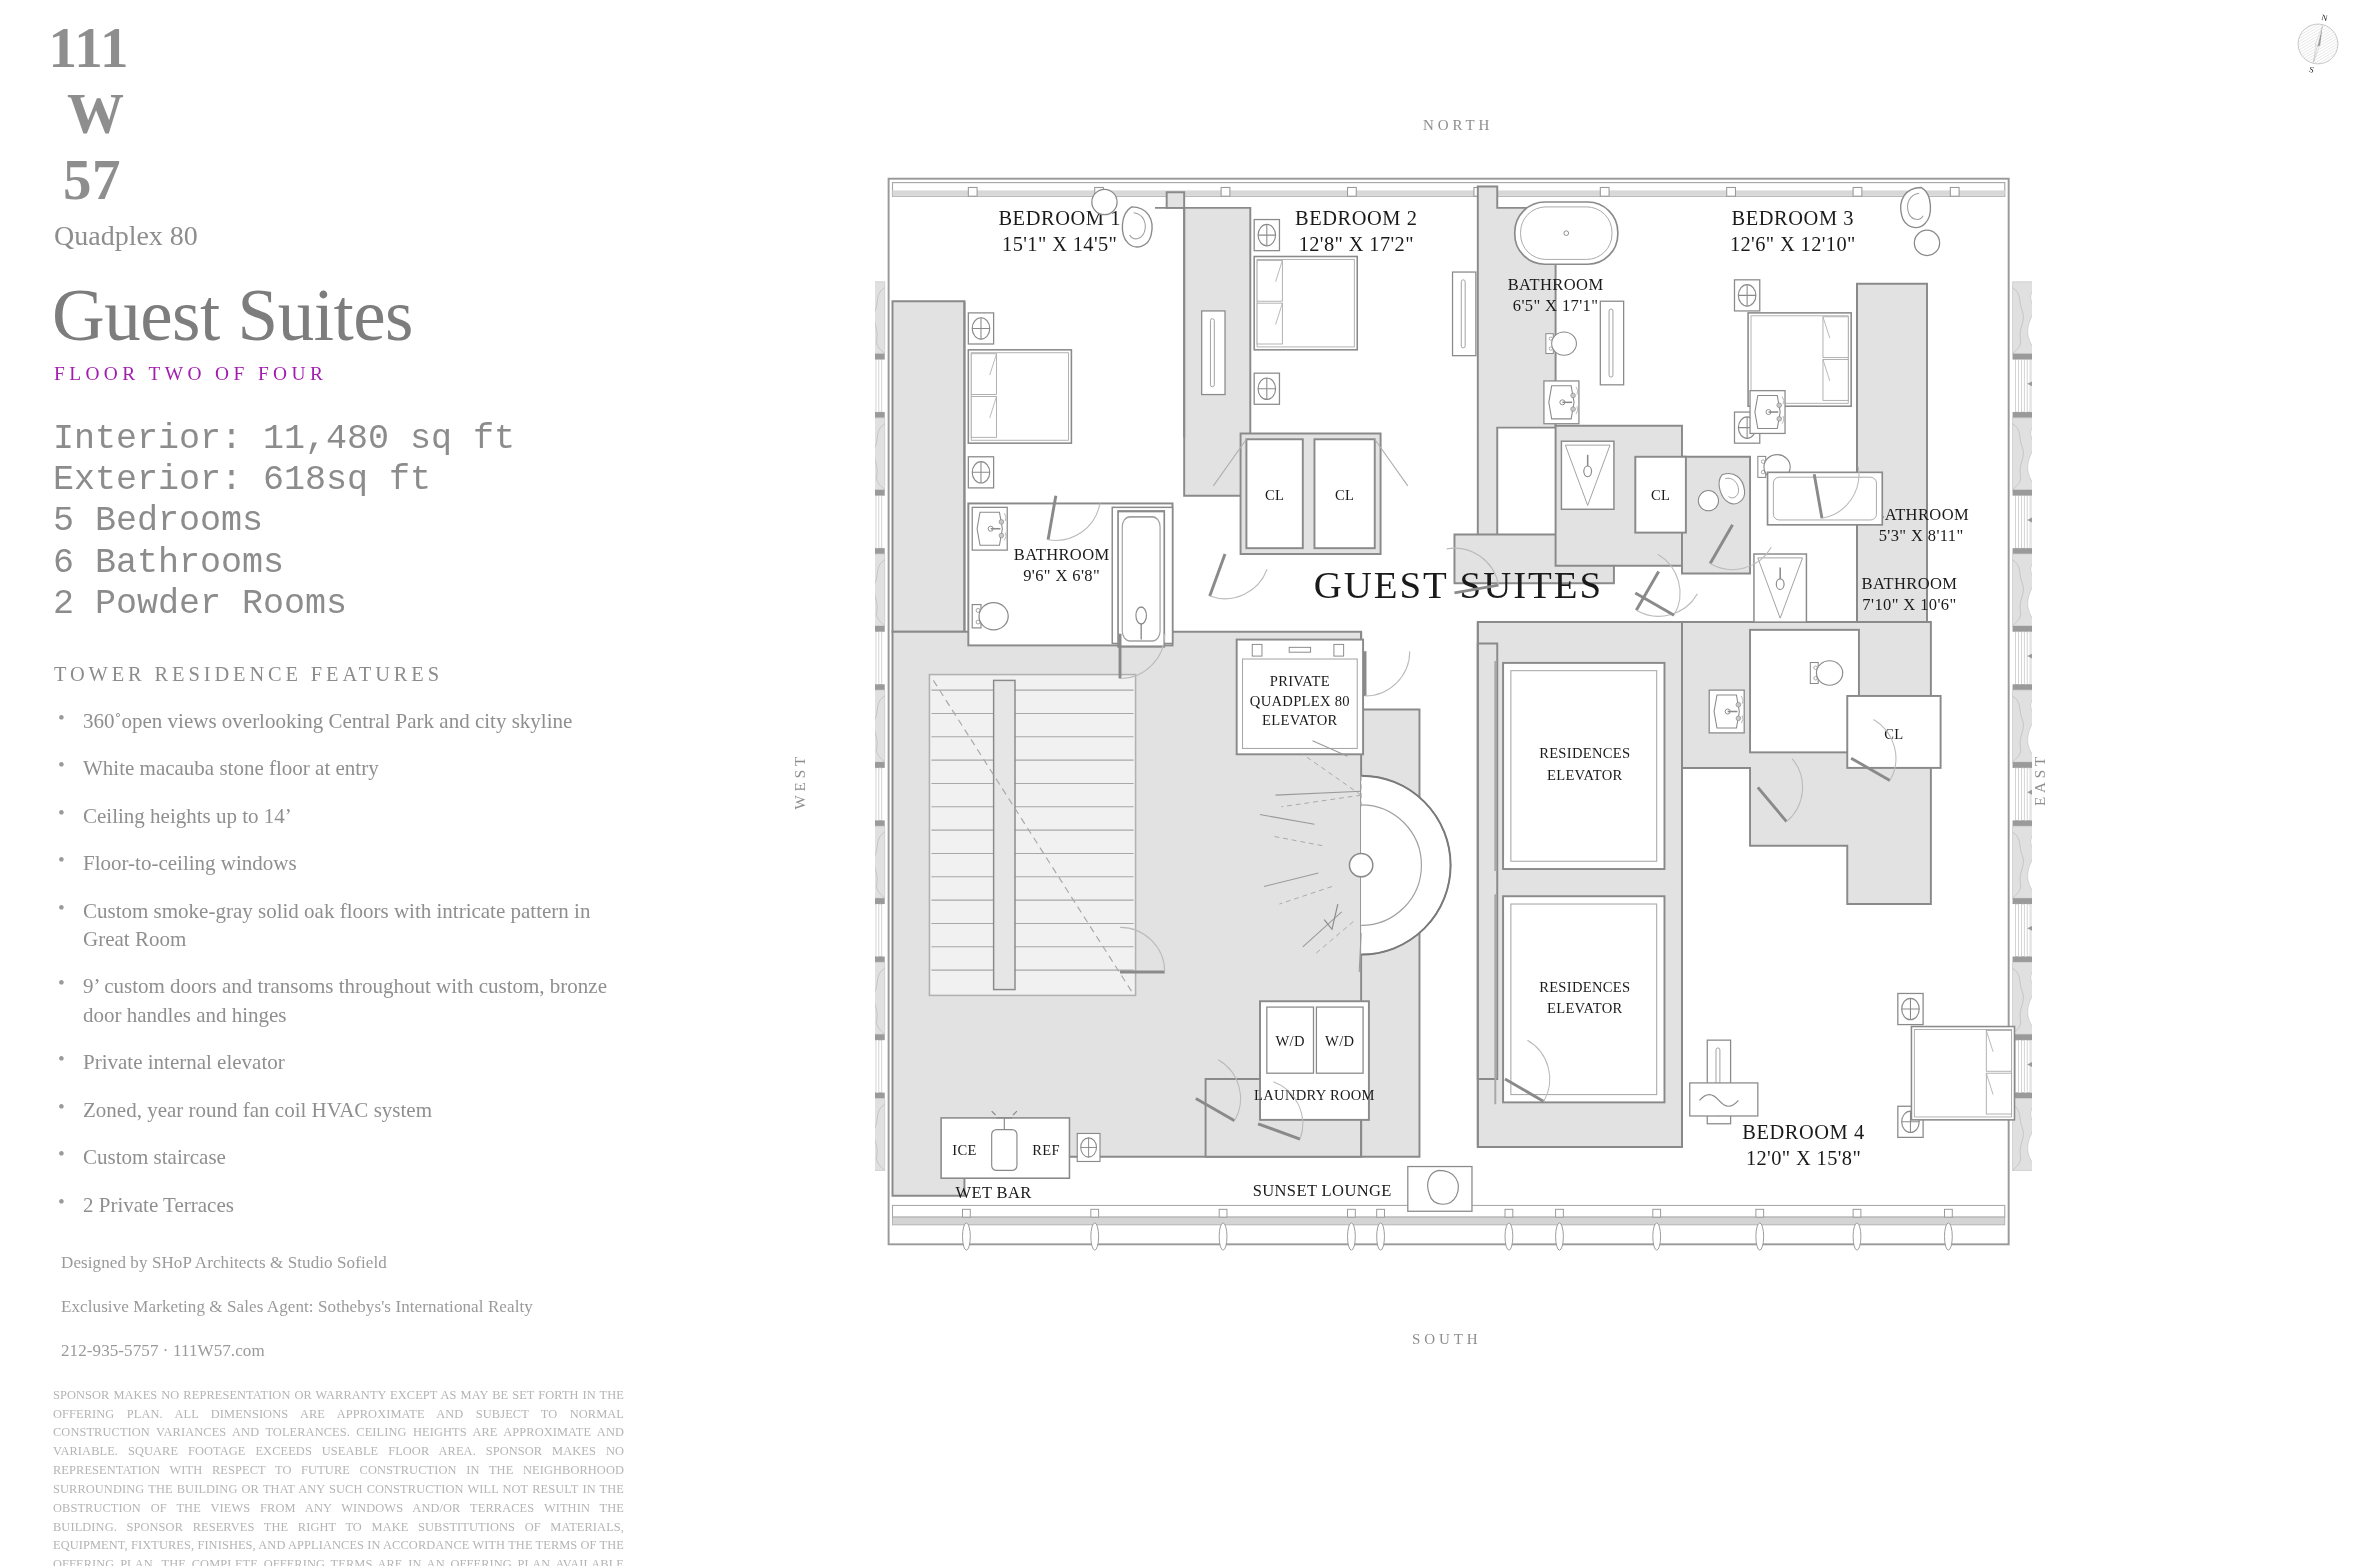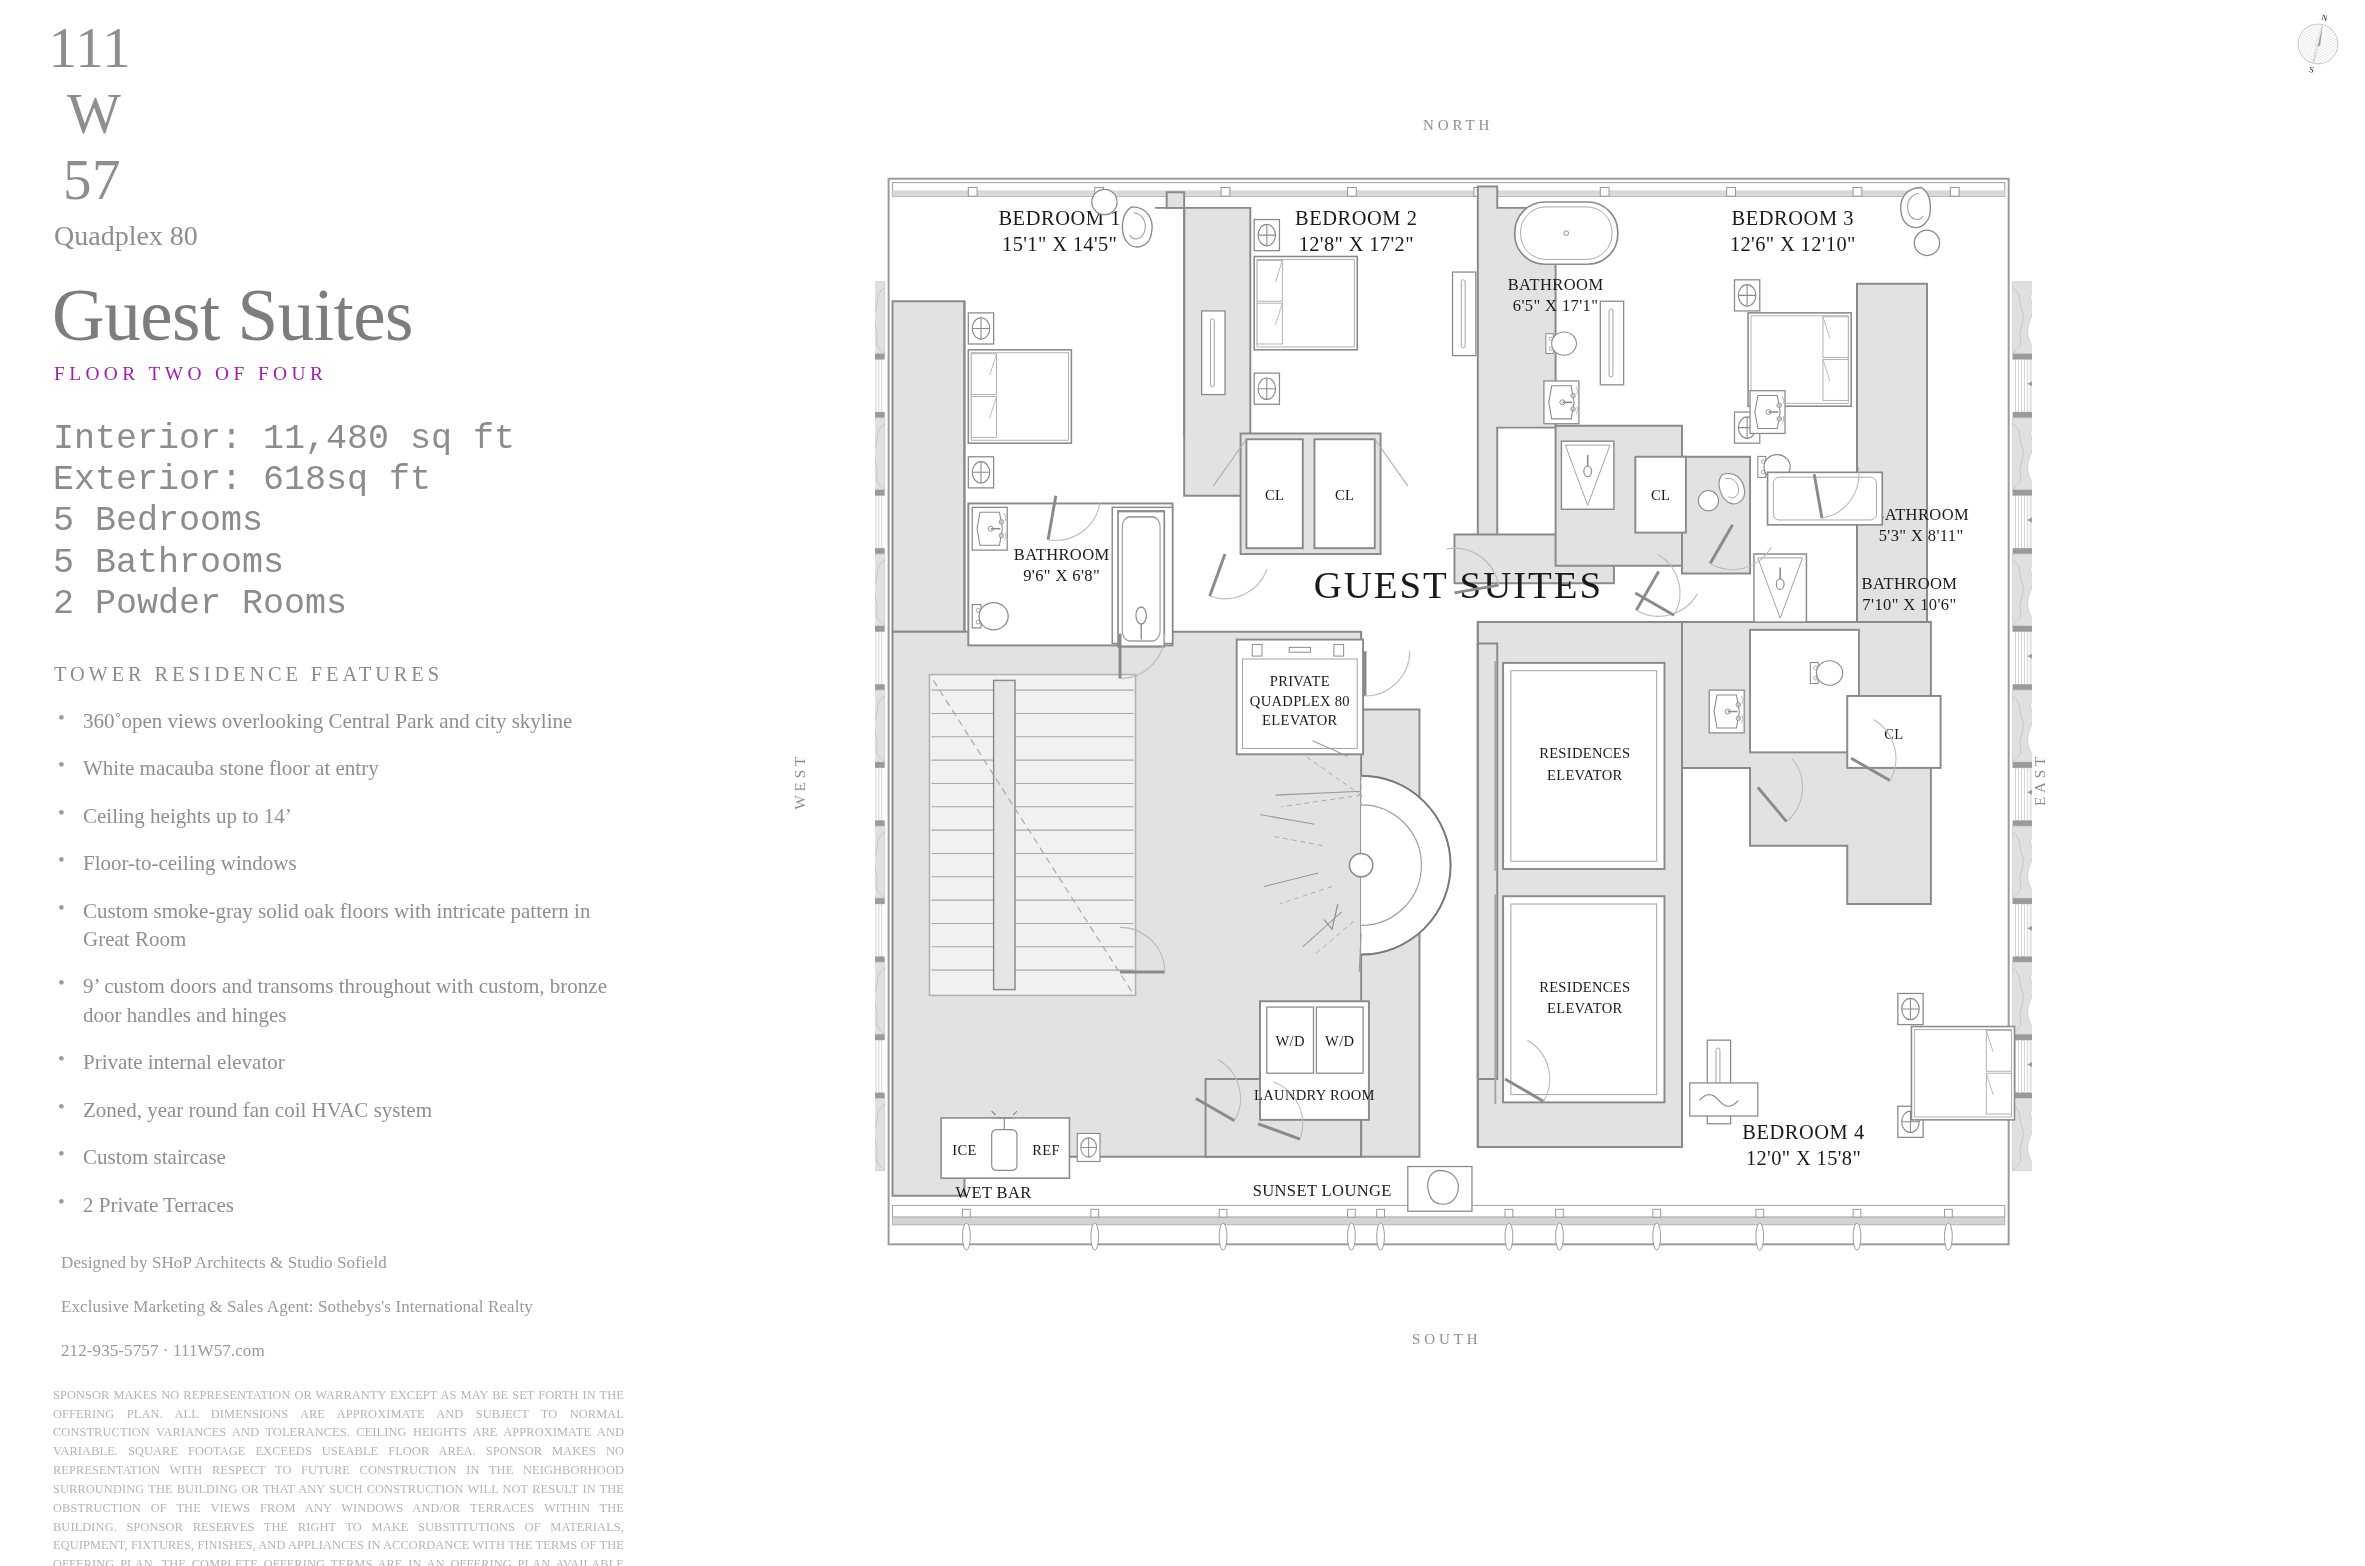--- a/index.html
+++ b/index.html
@@ -5,21 +5,21 @@
 <style>
   html,body{margin:0;padding:0;background:#ffffff;}
   body{
     width:2366px;height:1566px;position:relative;overflow:hidden;
     font-family:"Liberation Serif","DejaVu Serif",serif;
     color:#8c8c8c;
   }
   
   #info-col{position:absolute;left:29px;top:19.4px;width:593px;}
   .brand-line{
-    font-size:57px;line-height:1.0;color:#8e8e8e;font-weight:400;
+    font-size:57px;line-height:1.0;color:#8e8e8e;font-weight:700;
     letter-spacing:0.5px;
   }
   .brand-111{margin-left:19.4px;}
   .brand-w{margin-left:38px;margin-top:8.7px;}
   .brand-57{margin-left:34px;margin-top:8.7px;}
   .quadplex{font-size:28px;margin-left:25px;margin-top:12.6px;color:#8e8e8e;}
   .title-main{
     font-size:73px;color:#7d7d7d;margin-left:23px;margin-top:26px;
     line-height:1.05;letter-spacing:-0.5px;
   }
@@ -78,21 +78,21 @@
   <div class="brand-line brand-57">57</div>
   <div class="quadplex">Quadplex 80</div>
 
   <div class="title-main">Guest Suites</div>
   <div class="subtitle">FLOOR TWO OF FOUR</div>
 
   <div class="specs">
     <div class="spec-line">Interior: 11,480 sq ft</div>
     <div class="spec-line">Exterior: 618sq ft</div>
     <div class="spec-line">5 Bedrooms</div>
-    <div class="spec-line">5 Bathrooms</div>
+    <div class="spec-line">6 Bathrooms</div>
     <div class="spec-line">2 Powder Rooms</div>
   </div>
 
   <div class="feat-head">TOWER RESIDENCE FEATURES</div>
 
   <ul class="features">
     <li>360˚open views overlooking Central Park and city skyline</li>
     <li>White macauba stone floor at entry</li>
     <li>Ceiling heights up to 14’</li>
     <li>Floor-to-ceiling windows</li>

